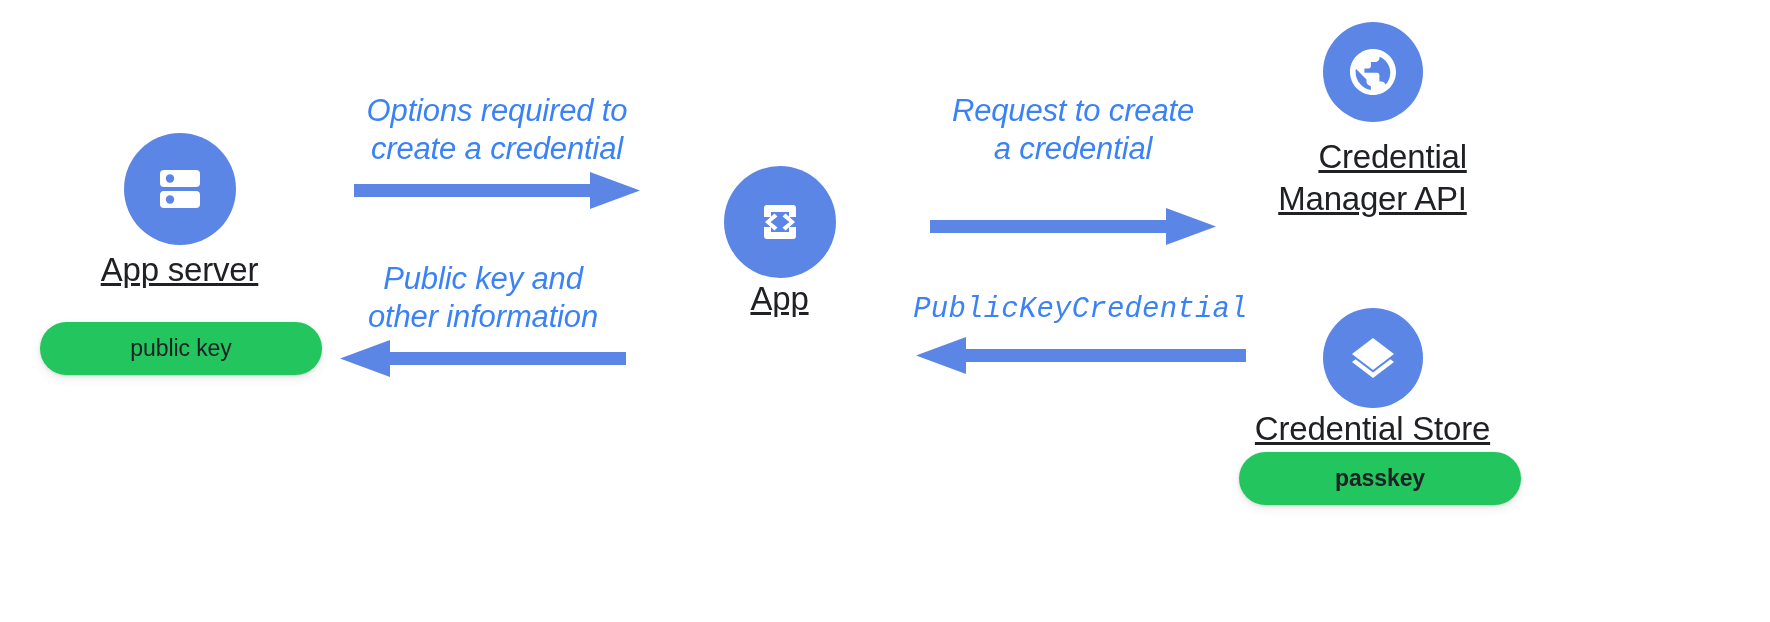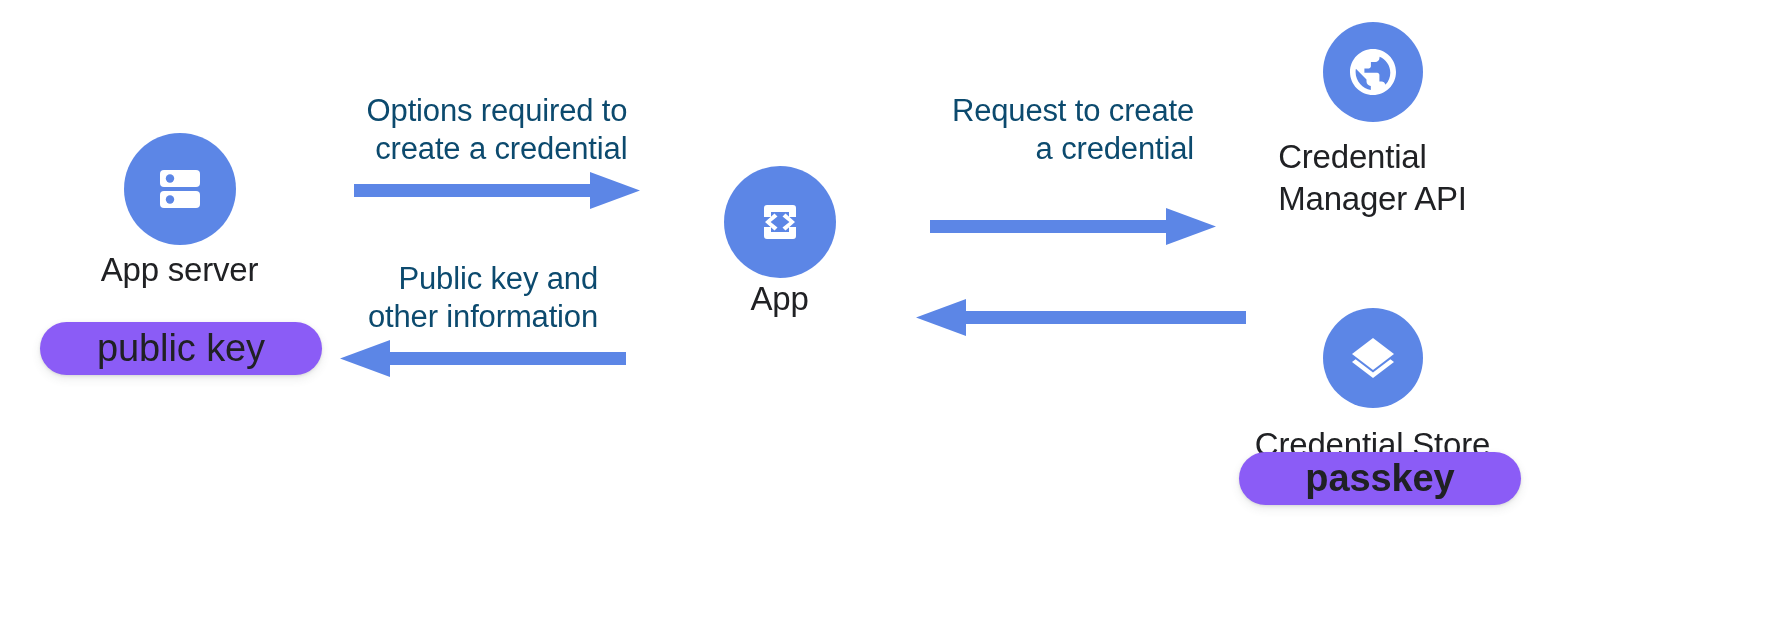--- a/index.html
+++ b/index.html
@@ -33,52 +33,54 @@
     display: flex;
     align-items: center;
     justify-content: center;
     flex: none;
   }
   .node-label {
     font-size: 33px;
     line-height: 42px;
     font-weight: 400;
     color: #202124;
-    text-align: left;
+    text-align: right;
     letter-spacing: -0.2px;
     white-space: pre-line;
+    text-decoration: underline;
   }
 
   
   .chip {
-    background: #8b5cf6;
+    background: #22c55e;
     border-radius: 999px;
     box-shadow: 0 1px 3px rgba(60,64,67,0.14), 0 4px 10px rgba(60,64,67,0.10);
     display: flex;
     align-items: center;
     justify-content: center;
-    font-size: 38px;
+    font-size: 23px;
     color: #202124;
     letter-spacing: -0.1px;
   }
 
   
   .flow {
     position: absolute;
     display: flex;
     flex-direction: column;
     align-items: center;
   }
   .flow-caption {
     font-size: 31px;
     line-height: 38px;
-    color: #0c4a6e;
-    text-align: right;
+    color: #3b82f6;
+    text-align: center;
     white-space: pre-line;
     letter-spacing: -0.15px;
+    font-style: italic;
   }
   .flow-caption.mono {
     font-family: "Liberation Mono", "DejaVu Sans Mono", monospace;
     font-size: 29px;
     letter-spacing: 0.2px;
   }
   .arrow-svg { display: block; }
 
   
   #node-app-server { left: 22px; top: 133px;  width: 315px; }
@@ -139,21 +141,21 @@
 Manager API</div>
   </div>
 
   <div class="node" id="node-cred-store">
     <div class="icon-circle" style="width:100px;height:100px;">
       <svg width="60" height="60" viewBox="0 0 60 60" aria-hidden="true">
         <path d="M30 10 L51 26 L30 42 L9 26 Z" fill="#ffffff"></path>
         <path d="M30 44.5 L12.6 31.2 L9 34 L30 50 L51 34 L47.4 31.2 Z" fill="#ffffff"></path>
       </svg>
     </div>
-    <div class="node-label" style="margin-top:16px;">Credential Store</div>
+    <div class="node-label" style="">Credential Store</div>
   </div>
 
   <div class="chip" id="chip-passkey">
     <span>passkey</span>
   </div>
 
   <div class="flow" id="flow-options">
     <div class="flow-caption">Options required to
 create a credential</div>
     <svg class="arrow-svg" width="286" height="46" viewBox="0 0 286 46">
@@ -174,19 +176,20 @@
   <div class="flow" id="flow-request">
     <div class="flow-caption">Request to create
 a credential</div>
     <svg class="arrow-svg" width="286" height="46" viewBox="0 0 286 46">
       <rect x="0" y="16" width="240" height="13" fill="#5c86e6"></rect>
       <path d="M236 4 L286 22.5 L236 41 Z" fill="#5c86e6"></path>
     </svg>
   </div>
 
   <div class="flow" id="flow-pkc">
+    <div class="flow-caption mono">PublicKeyCredential</div>
     <svg class="arrow-svg" width="330" height="46" viewBox="0 0 330 46" style="margin-top:4px;">
       <rect x="46" y="16" width="284" height="13" fill="#5c86e6"></rect>
       <path d="M50 4 L0 22.5 L50 41 Z" fill="#5c86e6"></path>
     </svg>
   </div>
 
 </div>
 
 </body></html>

